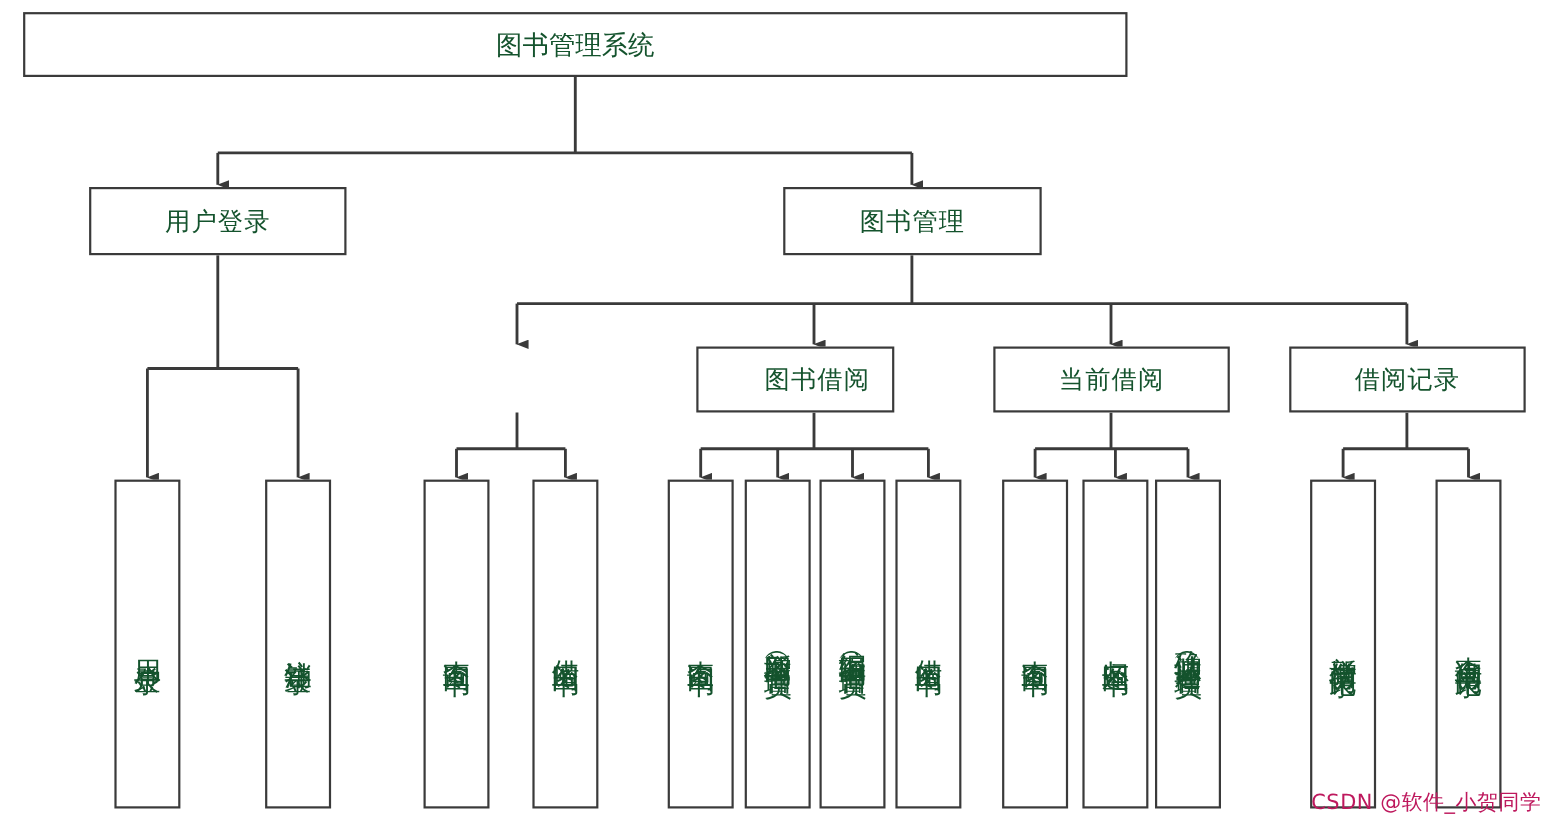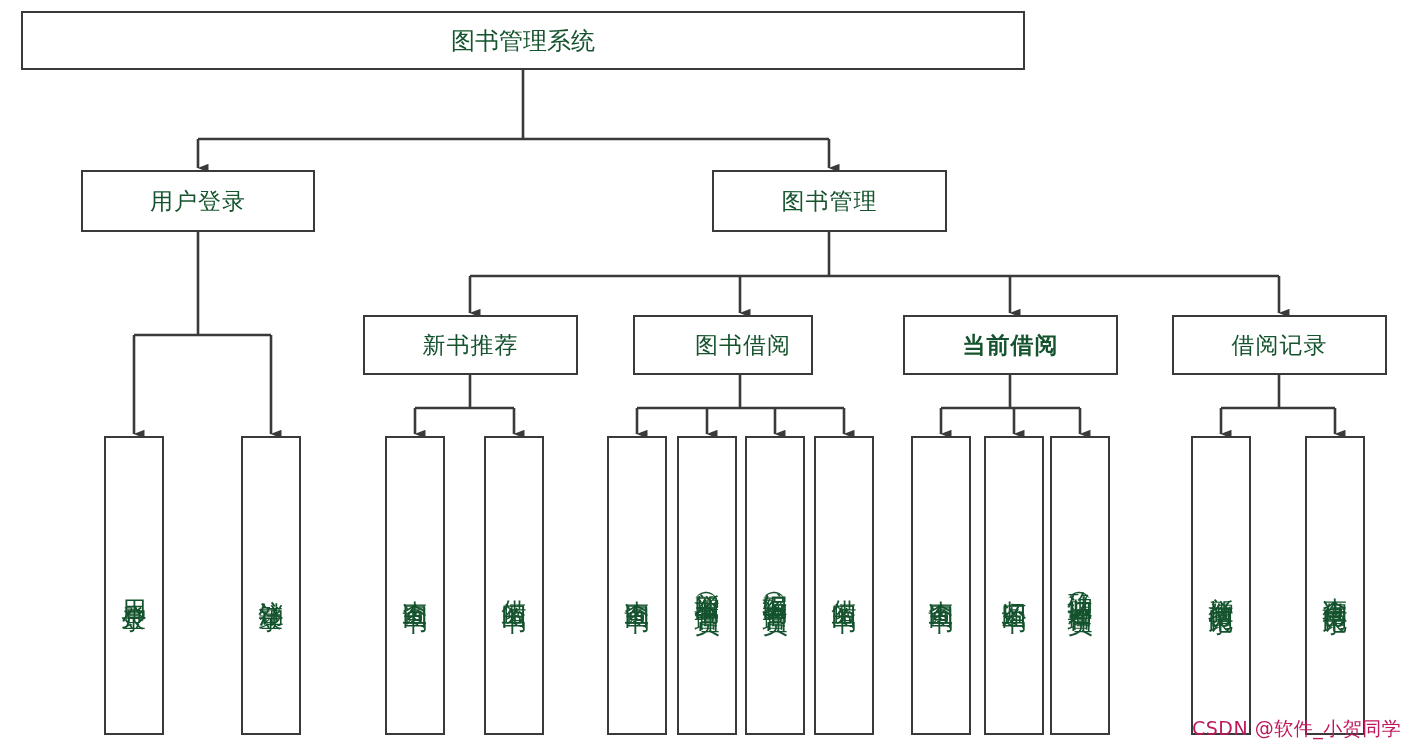--- a/index.html
+++ b/index.html
@@ -105,27 +105,24 @@
     <span>图书管理系统</span>
   </div>
 
   <div class="node h" style="left:81px;top:170px;width:234px;height:62px;">
     <span>用户登录</span>
   </div>
   <div class="node h" style="left:712px;top:170px;width:235px;height:62px;">
     <span>图书管理</span>
   </div>
 
-  <div class="node h" style="left:363px;top:315px;width:215px;height:60px;">
-    <span>新书推荐</span>
-  </div>
   <div class="node h" style="left:633px;top:315px;width:180px;height:60px;padding-left:40px;">
     <span>图书借阅</span>
   </div>
-  <div class="node h" style="left:903px;top:315px;width:215px;height:60px;font-weight:bold;">
+  <div class="node h" style="left:903px;top:315px;width:215px;height:60px;">
     <span>当前借阅</span>
   </div>
   <div class="node h" style="left:1172px;top:315px;width:215px;height:60px;">
     <span>借阅记录</span>
   </div>
 
   <div class="node leaf" style="left:104px;top:436px;width:60px;height:299px;">
     <span class="leaf-text">用户登录</span>
   </div>
   <div class="node leaf" style="left:241px;top:436px;width:60px;height:299px;">

